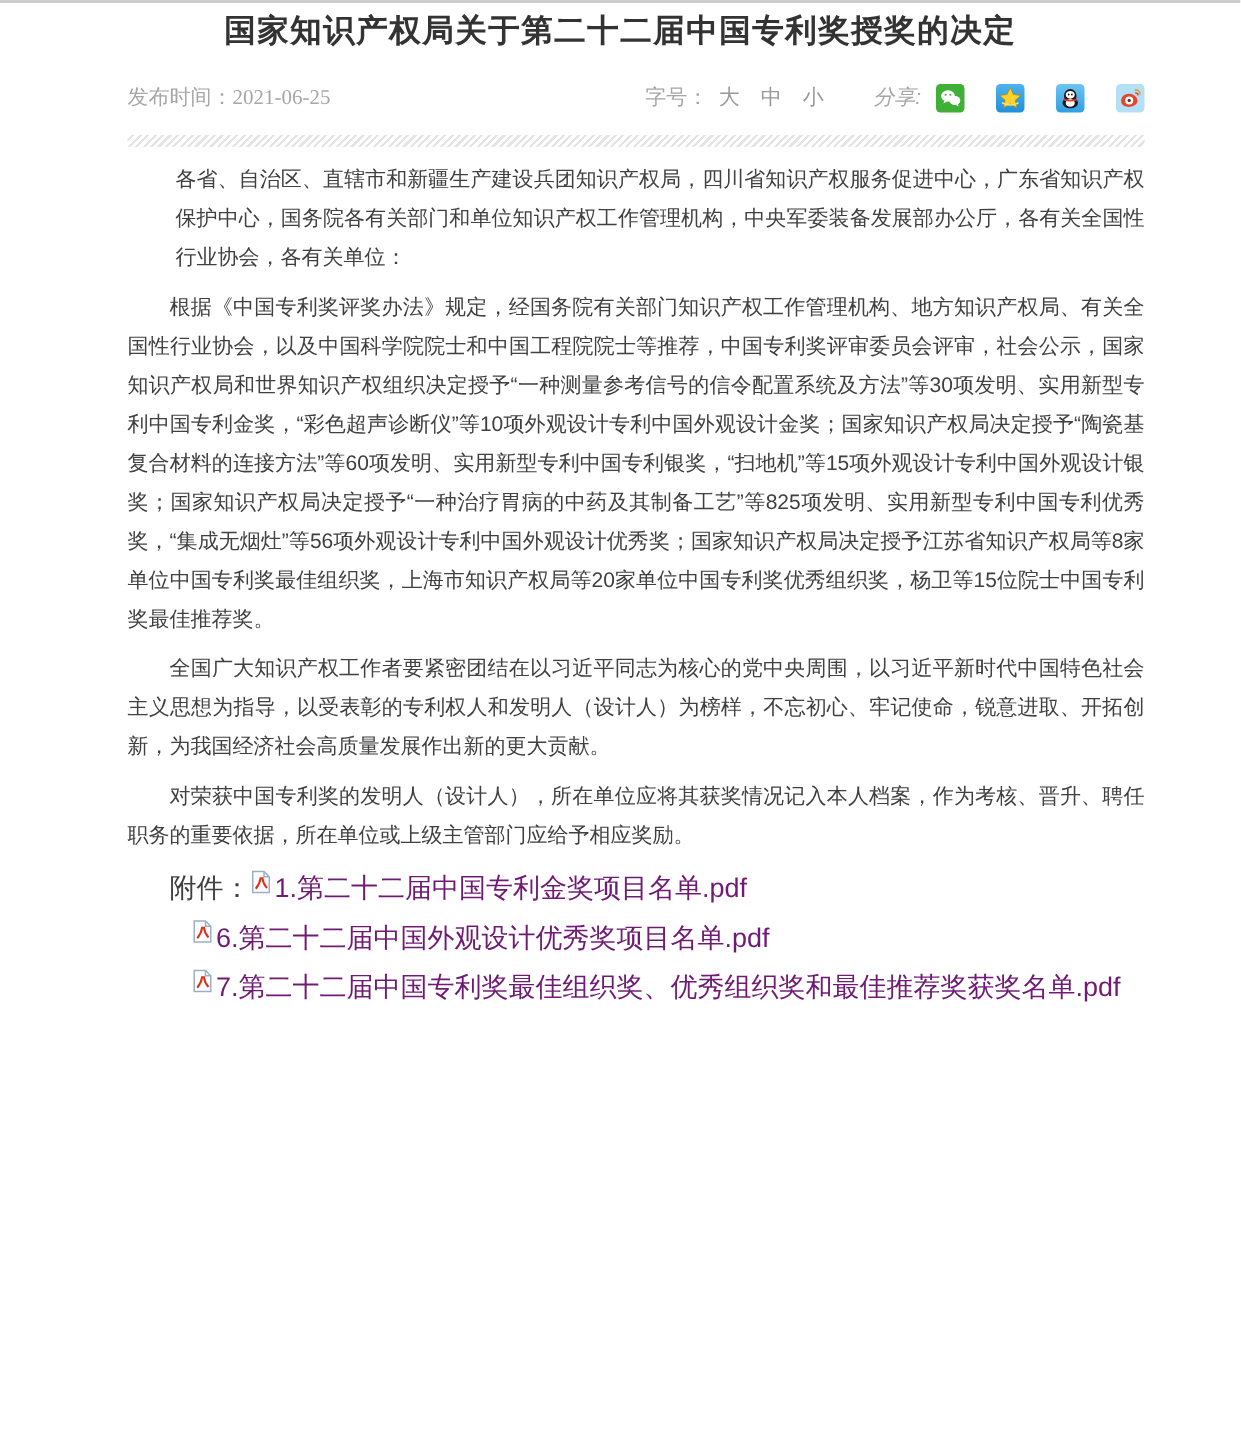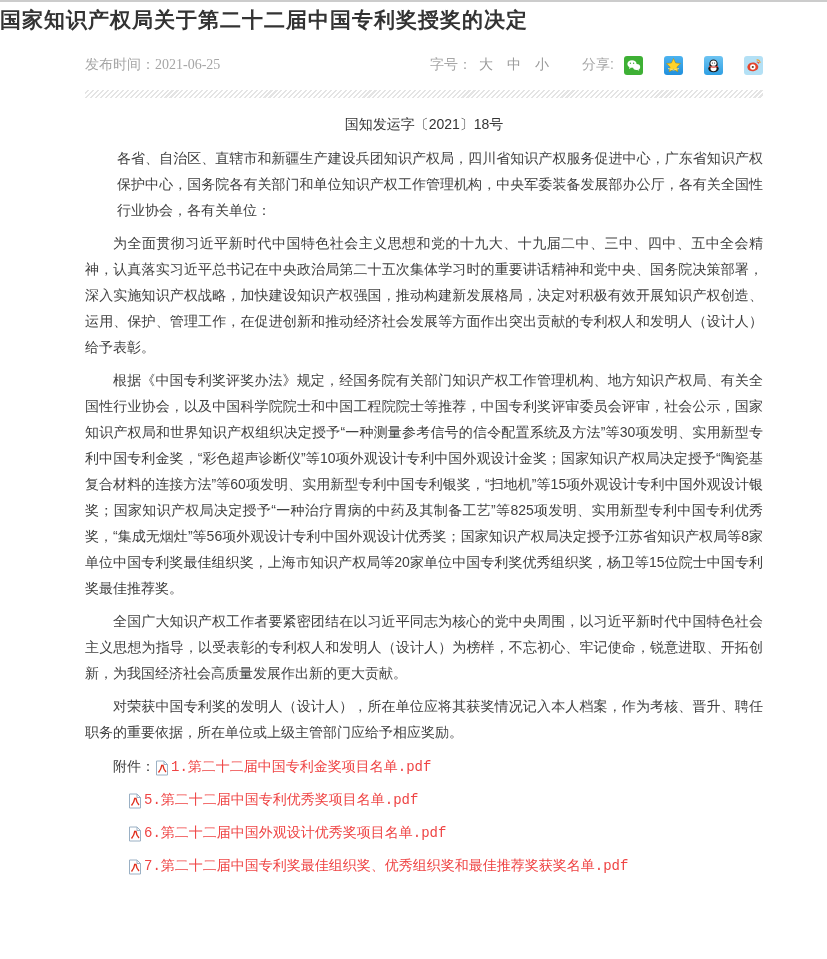--- a/index.html
+++ b/index.html
@@ -6,42 +6,42 @@
   html, body { background: #ffffff; }
   body {
     width: 827px; height: 959px;
     overflow: hidden;
     font-family: "Liberation Sans", "DejaVu Sans", sans-serif;
     position: relative;
   }
   .top-border { position: absolute; top: 0; left: 0; width: 827px; height: 2px; background: #cccccc; }
   .page-title {
     padding-top: 6px;
-    text-align: left;
+    text-align: center;
     font-size: 21px;
     font-weight: bold;
     color: #333333;
     letter-spacing: 1px;
   }
   .content { width: 678px; margin-left: 85px; }
   .meta-row {
     margin-top: 20px;
     display: flex;
     justify-content: space-between;
     align-items: center;
     height: 22px;
   }
   .publish { color: #a6a6a6; font-size: 14px; font-family: Liberation Serif, serif; }
   .meta-right { display: flex; align-items: center; text-align: center; }
   .fs-label, .share-label { color: #a6a6a6; font-size: 14px; }
   .fs-opt {
     color: #999999; font-size: 14px; margin: 0 7px;
     text-decoration: none; cursor: pointer;
   }
-  .share-label { margin-left: 26px; margin-right: 10px; }
+  .share-label { margin-left: 26px; margin-right: 10px; font-style: italic; }
   .share-icon {
     width: 19px; height: 19px; border-radius: 3px;
     margin-left: 21px; display: inline-block; cursor: pointer;
   }
   .share-icon svg { display: block; }
   .divider {
     margin-top: 14px; height: 8px;
     background: repeating-linear-gradient(135deg, #ffffff 0px, #ffffff 2px, #e4e4e4 2px, #e4e4e4 3.5px);
   }
   .doc-number {
@@ -54,26 +54,26 @@
   .para {
     font-size: 14px;
     color: #404040;
     line-height: 26px;
     text-align: justify;
     margin-top: 7px;
   }
   .para.first { margin-top: 8px; margin-left: 32px; }
   .para.indent { text-indent: 2em; }
   .attachments { margin-top: 11px; }
-  .att-row { display: flex; align-items: flex-end; height: 20px; margin-bottom: 13px; font-size: 14px; font-family: Liberation Mono, monospace; }
+  .att-row { display: flex; align-items: flex-start; height: 20px; margin-bottom: 13px; font-size: 18px; }
   .att-row.cont { margin-left: 43px; }
   .att-label { color: #404040; margin-left: 28px; }
   .pdf-icon { display: inline-block; width: 14px; height: 16px; margin-right: 2px; }
   .pdf-icon svg { display: block; }
-  .att-link { color: #ef4444; text-decoration: none; cursor: pointer; }
+  .att-link { color: #701a75; text-decoration: none; cursor: pointer; }
 </style>
 </head>
 <body>
 
 <div class="top-border"></div>
 
 <h1 class="page-title">国家知识产权局关于第二十二届中国专利奖授奖的决定</h1>
 
 <div class="content">
 
@@ -124,49 +124,37 @@
           <circle cx="8.8" cy="11" r="1.1" fill="#5a3b1e"></circle>
           <path d="M12.5 4 Q15.8 3.6 16 7" stroke="#f0a02c" stroke-width="1.2" fill="none"></path>
           <path d="M12.8 6 Q14.6 5.8 14.7 7.6" stroke="#e6452c" stroke-width="1.1" fill="none"></path>
         </svg>
       </span>
     </div>
   </div>
 
   <div class="divider"></div>
 
-  <div class="doc-number">国知发运字〔2021〕18号</div>
 
   <p class="para first">各省、自治区、直辖市和新疆生产建设兵团知识产权局，四川省知识产权服务促进中心，广东省知识产权保护中心，国务院各有关部门和单位知识产权工作管理机构，中央军委装备发展部办公厅，各有关全国性行业协会，各有关单位：</p>
-  <p class="para indent">为全面贯彻习近平新时代中国特色社会主义思想和党的十九大、十九届二中、三中、四中、五中全会精神，认真落实习近平总书记在中央政治局第二十五次集体学习时的重要讲话精神和党中央、国务院决策部署，深入实施知识产权战略，加快建设知识产权强国，推动构建新发展格局，决定对积极有效开展知识产权创造、运用、保护、管理工作，在促进创新和推动经济社会发展等方面作出突出贡献的专利权人和发明人（设计人）给予表彰。</p>
   <p class="para indent">根据《中国专利奖评奖办法》规定，经国务院有关部门知识产权工作管理机构、地方知识产权局、有关全国性行业协会，以及中国科学院院士和中国工程院院士等推荐，中国专利奖评审委员会评审，社会公示，国家知识产权局和世界知识产权组织决定授予“一种测量参考信号的信令配置系统及方法”等30项发明、实用新型专利中国专利金奖，“彩色超声诊断仪”等10项外观设计专利中国外观设计金奖；国家知识产权局决定授予“陶瓷基复合材料的连接方法”等60项发明、实用新型专利中国专利银奖，“扫地机”等15项外观设计专利中国外观设计银奖；国家知识产权局决定授予“一种治疗胃病的中药及其制备工艺”等825项发明、实用新型专利中国专利优秀奖，“集成无烟灶”等56项外观设计专利中国外观设计优秀奖；国家知识产权局决定授予江苏省知识产权局等8家单位中国专利奖最佳组织奖，上海市知识产权局等20家单位中国专利奖优秀组织奖，杨卫等15位院士中国专利奖最佳推荐奖。</p>
   <p class="para indent">全国广大知识产权工作者要紧密团结在以习近平同志为核心的党中央周围，以习近平新时代中国特色社会主义思想为指导，以受表彰的专利权人和发明人（设计人）为榜样，不忘初心、牢记使命，锐意进取、开拓创新，为我国经济社会高质量发展作出新的更大贡献。</p>
   <p class="para indent">对荣获中国专利奖的发明人（设计人），所在单位应将其获奖情况记入本人档案，作为考核、晋升、聘任职务的重要依据，所在单位或上级主管部门应给予相应奖励。</p>
 
   <div class="attachments">
     <div class="att-row">
       <span class="att-label">附件：</span>
       <span class="pdf-icon">
         <svg width="14" height="16" viewBox="0 0 14 16">
             <path d="M1.5 1 H9 L12.5 4.5 V15 H1.5 Z" fill="#ffffff" stroke="#9ab0c4" stroke-width="1"></path>
             <path d="M9 1 V4.5 H12.5" fill="none" stroke="#9ab0c4" stroke-width="1"></path>
             <path d="M3.5 12.5 Q6.3 9 6.7 5.5 L8 5.5 Q8.3 9 11 12 " fill="none" stroke="#e0301e" stroke-width="1.4"></path>
           </svg>
       </span>
       <a class="att-link">1.第二十二届中国专利金奖项目名单.pdf</a>
-    </div>
-    <div class="att-row cont">
-      <span class="pdf-icon">
-        <svg width="14" height="16" viewBox="0 0 14 16">
-            <path d="M1.5 1 H9 L12.5 4.5 V15 H1.5 Z" fill="#ffffff" stroke="#9ab0c4" stroke-width="1"></path>
-            <path d="M9 1 V4.5 H12.5" fill="none" stroke="#9ab0c4" stroke-width="1"></path>
-            <path d="M3.5 12.5 Q6.3 9 6.7 5.5 L8 5.5 Q8.3 9 11 12 " fill="none" stroke="#e0301e" stroke-width="1.4"></path>
-          </svg>
-      </span>
-      <a class="att-link">5.第二十二届中国专利优秀奖项目名单.pdf</a>
     </div>
     <div class="att-row cont">
       <span class="pdf-icon">
         <svg width="14" height="16" viewBox="0 0 14 16">
             <path d="M1.5 1 H9 L12.5 4.5 V15 H1.5 Z" fill="#ffffff" stroke="#9ab0c4" stroke-width="1"></path>
             <path d="M9 1 V4.5 H12.5" fill="none" stroke="#9ab0c4" stroke-width="1"></path>
             <path d="M3.5 12.5 Q6.3 9 6.7 5.5 L8 5.5 Q8.3 9 11 12 " fill="none" stroke="#e0301e" stroke-width="1.4"></path>
           </svg>
       </span>
       <a class="att-link">6.第二十二届中国外观设计优秀奖项目名单.pdf</a>

